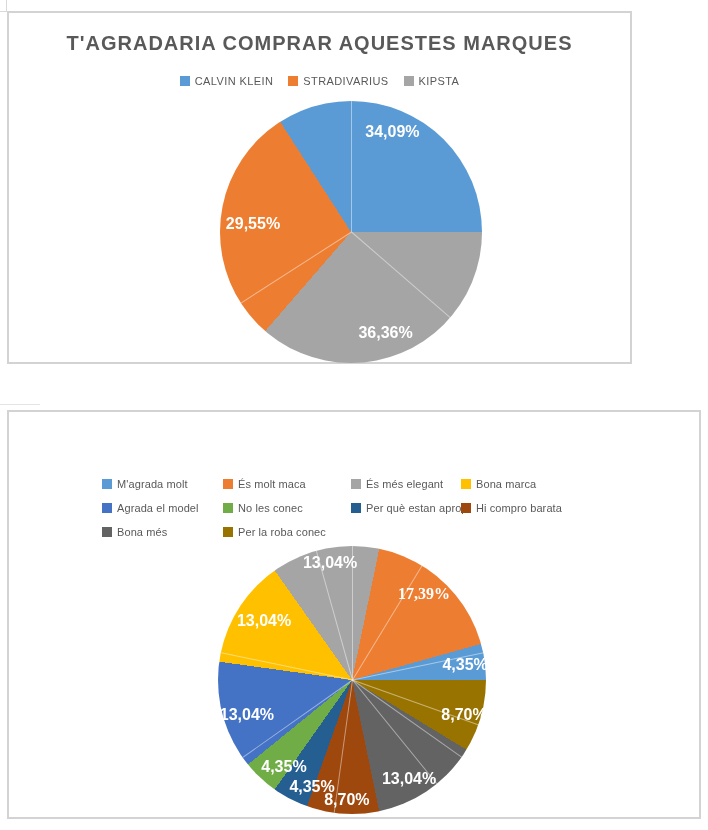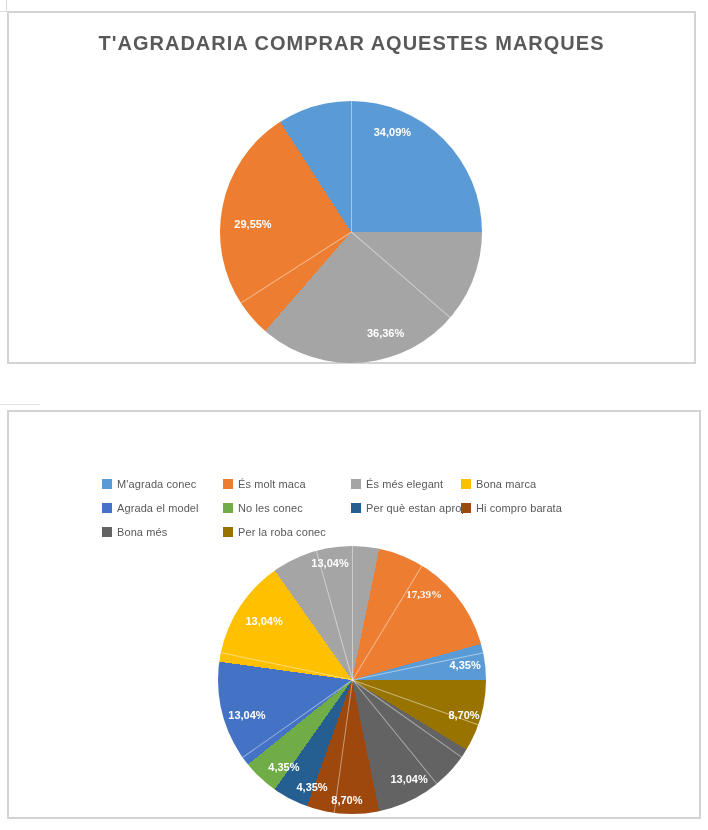--- a/index.html
+++ b/index.html
@@ -15,21 +15,21 @@
   .gridline { position: absolute; background: #D9D9D9; }
   .gl-v1 { left: 6px; top: 0; width: 1px; height: 12px; }
   .gl-h1 { left: 0; top: 11px; width: 8px; height: 1px; }
   .gl-h2 { left: 0; top: 404px; width: 40px; height: 1px; background: #E4E4E4; }
 
   .chart-box {
     position: absolute;
     background: #FFFFFF;
     border: 2px solid #D3D3D3;
   }
-  .chart-1 { left: 7px; top: 11px; width: 689px; height: 353px; }
+  .chart-1 { left: 7px; top: 11px; width: 625px; height: 353px; }
   .chart-2 { left: 7px; top: 410px; width: 694px; height: 409px; }
 
   .chart-title {
     position: absolute;
     left: 0; right: 0;
     text-align: center;
     font-size: 20px;
     font-weight: 700;
     letter-spacing: 1px;
     color: #595959;
@@ -84,21 +84,21 @@
     height: 50%;
     background: rgba(255,255,255,0.45);
     transform-origin: 50% 100%;
     z-index: 1;
   }
 
   .pie-label {
     position: absolute;
     transform: translate(-50%, -50%);
     color: #FFFFFF;
-    font-size: 11px;
+    font-size: 16px;
     font-weight: 700;
     white-space: nowrap;
     z-index: 2;
   }
   
   .c1-l0 { left: 65.8%; top: 12.0%; }
   .c1-l1 { left: 12.6%; top: 46.8%; }
   .c1-l2 { left: 63.2%; top: 88.7%; }
   
   .c2-l0 { left: 92.2%; top: 44.4%; }
@@ -117,37 +117,51 @@
 
 <div class="canvas">
 
   <div class="gridline gl-v1"></div>
   <div class="gridline gl-h1"></div>
   <div class="gridline gl-h2"></div>
 
   <section class="chart-box chart-1">
     <h2 class="chart-title">T'AGRADARIA COMPRAR AQUESTES MARQUES</h2>
 
+    <div class="legend-row">
+      <div class="legend-item">
+        <span class="legend-swatch" style="background: rgb(91, 155, 213);"></span>
+        <span class="legend-text">CALVIN KLEIN</span>
+      </div>
+      <div class="legend-item">
+        <span class="legend-swatch" style="background: rgb(237, 125, 49);"></span>
+        <span class="legend-text">STRADIVARIUS</span>
+      </div>
+      <div class="legend-item">
+        <span class="legend-swatch" style="background: rgb(165, 165, 165);"></span>
+        <span class="legend-text">KIPSTA</span>
+      </div>
+    </div>
 
     <div class="pie pie-1" style="background: conic-gradient(from 90deg, rgb(165, 165, 165) 0deg, rgb(165, 165, 165) 130.896deg, rgb(237, 125, 49) 130.896deg, rgb(237, 125, 49) 237.276deg, rgb(91, 155, 213) 237.276deg, rgb(91, 155, 213) 360deg);">
       <span class="pie-label c1-l0">34,09%</span>
       <span class="pie-label c1-l1">29,55%</span>
       <span class="pie-label c1-l2">36,36%</span>
     <div class="slice-divider" style="transform: rotate(0deg);"></div>
         <div class="slice-divider" style="transform: rotate(-122.724deg);"></div>
         <div class="slice-divider" style="transform: rotate(-229.104deg);"></div>
       </div>
   </section>
 
   <section class="chart-box chart-2">
 
     <div class="legend-grid">
       <div class="legend-item">
         <span class="legend-swatch" style="background: rgb(91, 155, 213);"></span>
-        <span class="legend-text">M'agrada conec</span>
+        <span class="legend-text">M'agrada molt</span>
       </div>
       <div class="legend-item">
         <span class="legend-swatch" style="background: rgb(237, 125, 49);"></span>
         <span class="legend-text">És molt maca</span>
       </div>
       <div class="legend-item">
         <span class="legend-swatch" style="background: rgb(165, 165, 165);"></span>
         <span class="legend-text">És més elegant</span>
       </div>
       <div class="legend-item">

